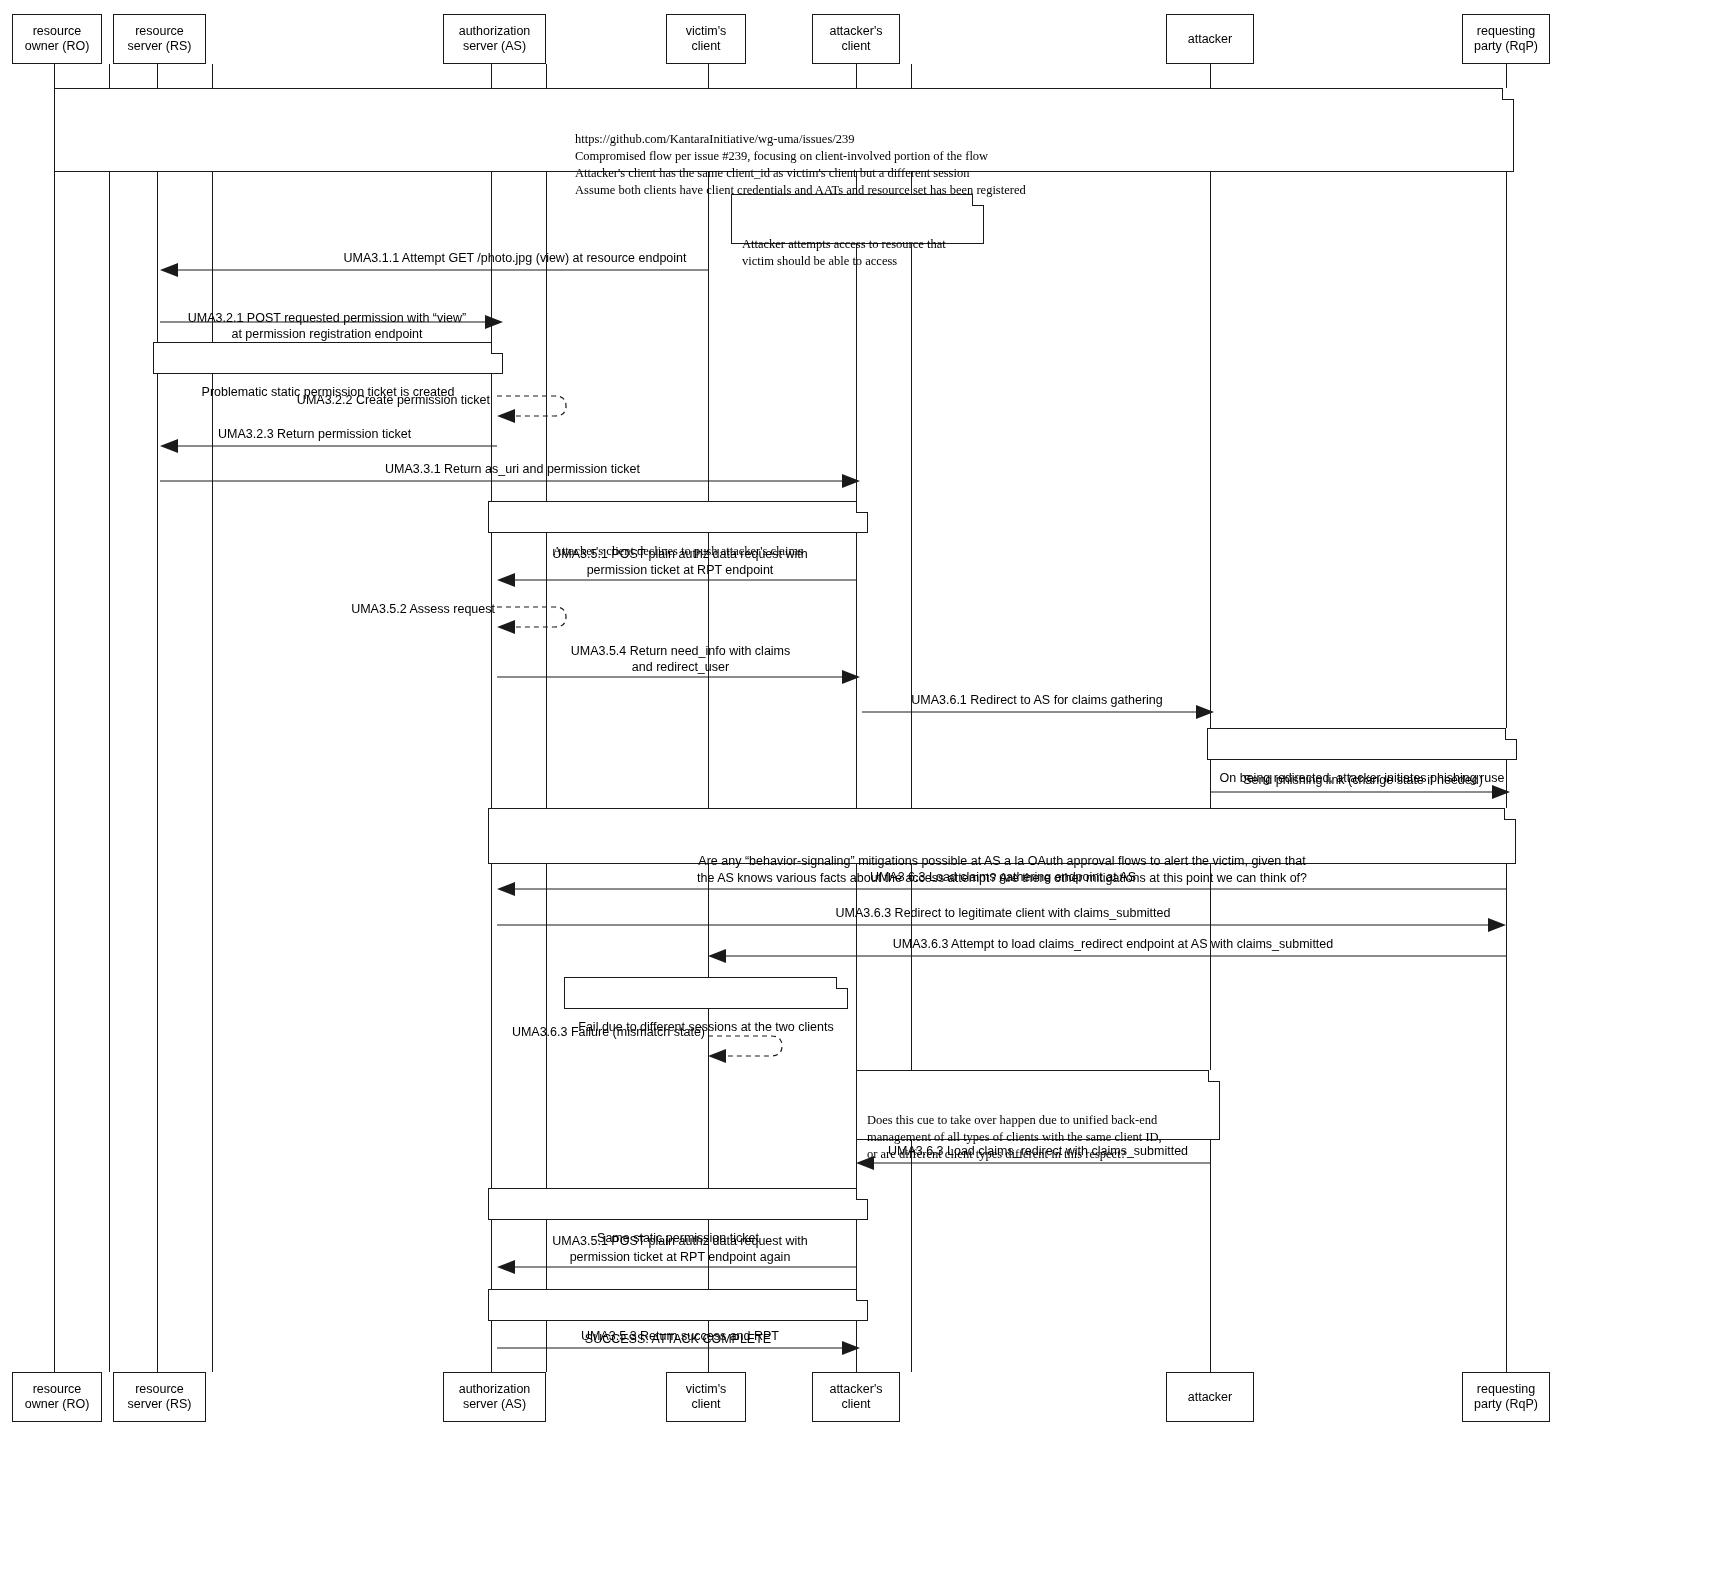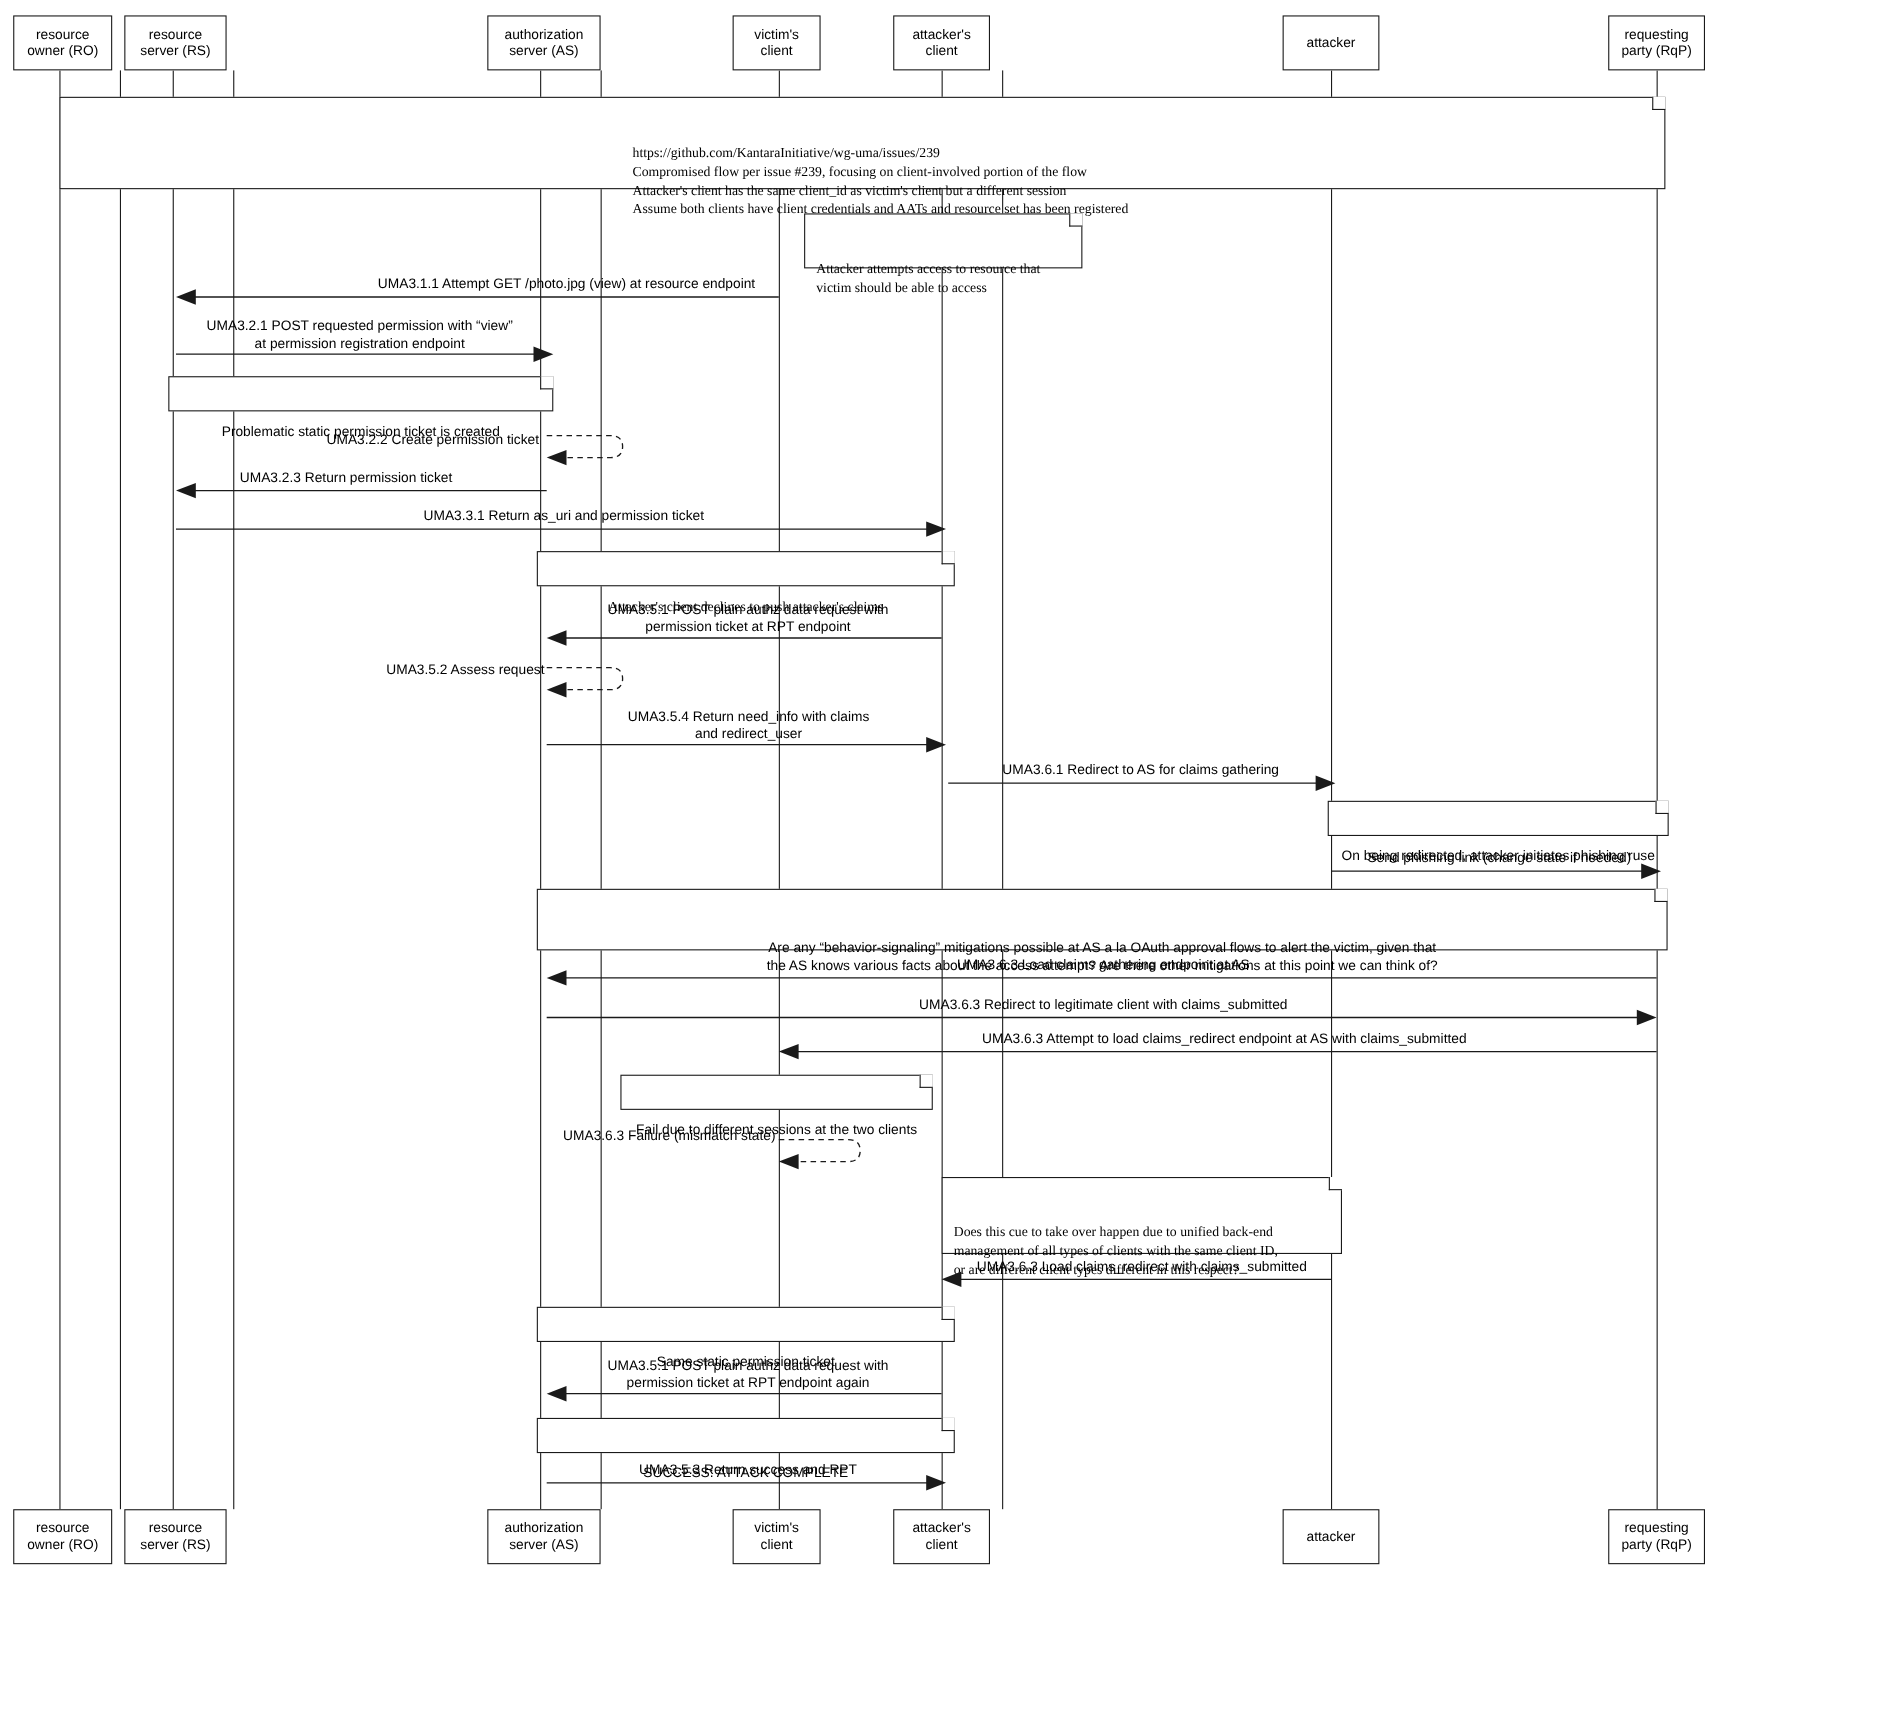--- a/index.html
+++ b/index.html
@@ -222,21 +222,21 @@
 
     <path class="ln" d="M497,1348 L848,1348"></path>
     <polygon class="hd" points="860,1348 842,1341 842,1355"></polygon>
   </svg>
 
   <div class="msg" style="left:325px;top:250px;width:380px;">
     <div class="lbl" style="width:380px;">UMA3.1.1 Attempt GET /photo.jpg (view) at resource endpoint</div>
   </div>
 
   <div class="msg" style="left:172px;top:288px;width:310px;">
-    <div class="lbl" style="width:310px;">UMA3.2.1 POST requested permission with “view”
+    <div class="lbl" style="width:310px;margin-top:22px;">UMA3.2.1 POST requested permission with “view”
 at permission registration endpoint</div>
   </div>
 
   <div class="msg" style="left:275px;top:392px;width:215px;">
     <div class="lbl" style="width:215px;text-align:right;">UMA3.2.2 Create permission ticket</div>
   </div>
 
   <div class="msg" style="left:218px;top:426px;width:215px;">
     <div class="lbl" style="width:215px;text-align:left;">UMA3.2.3 Return permission ticket</div>
   </div>

